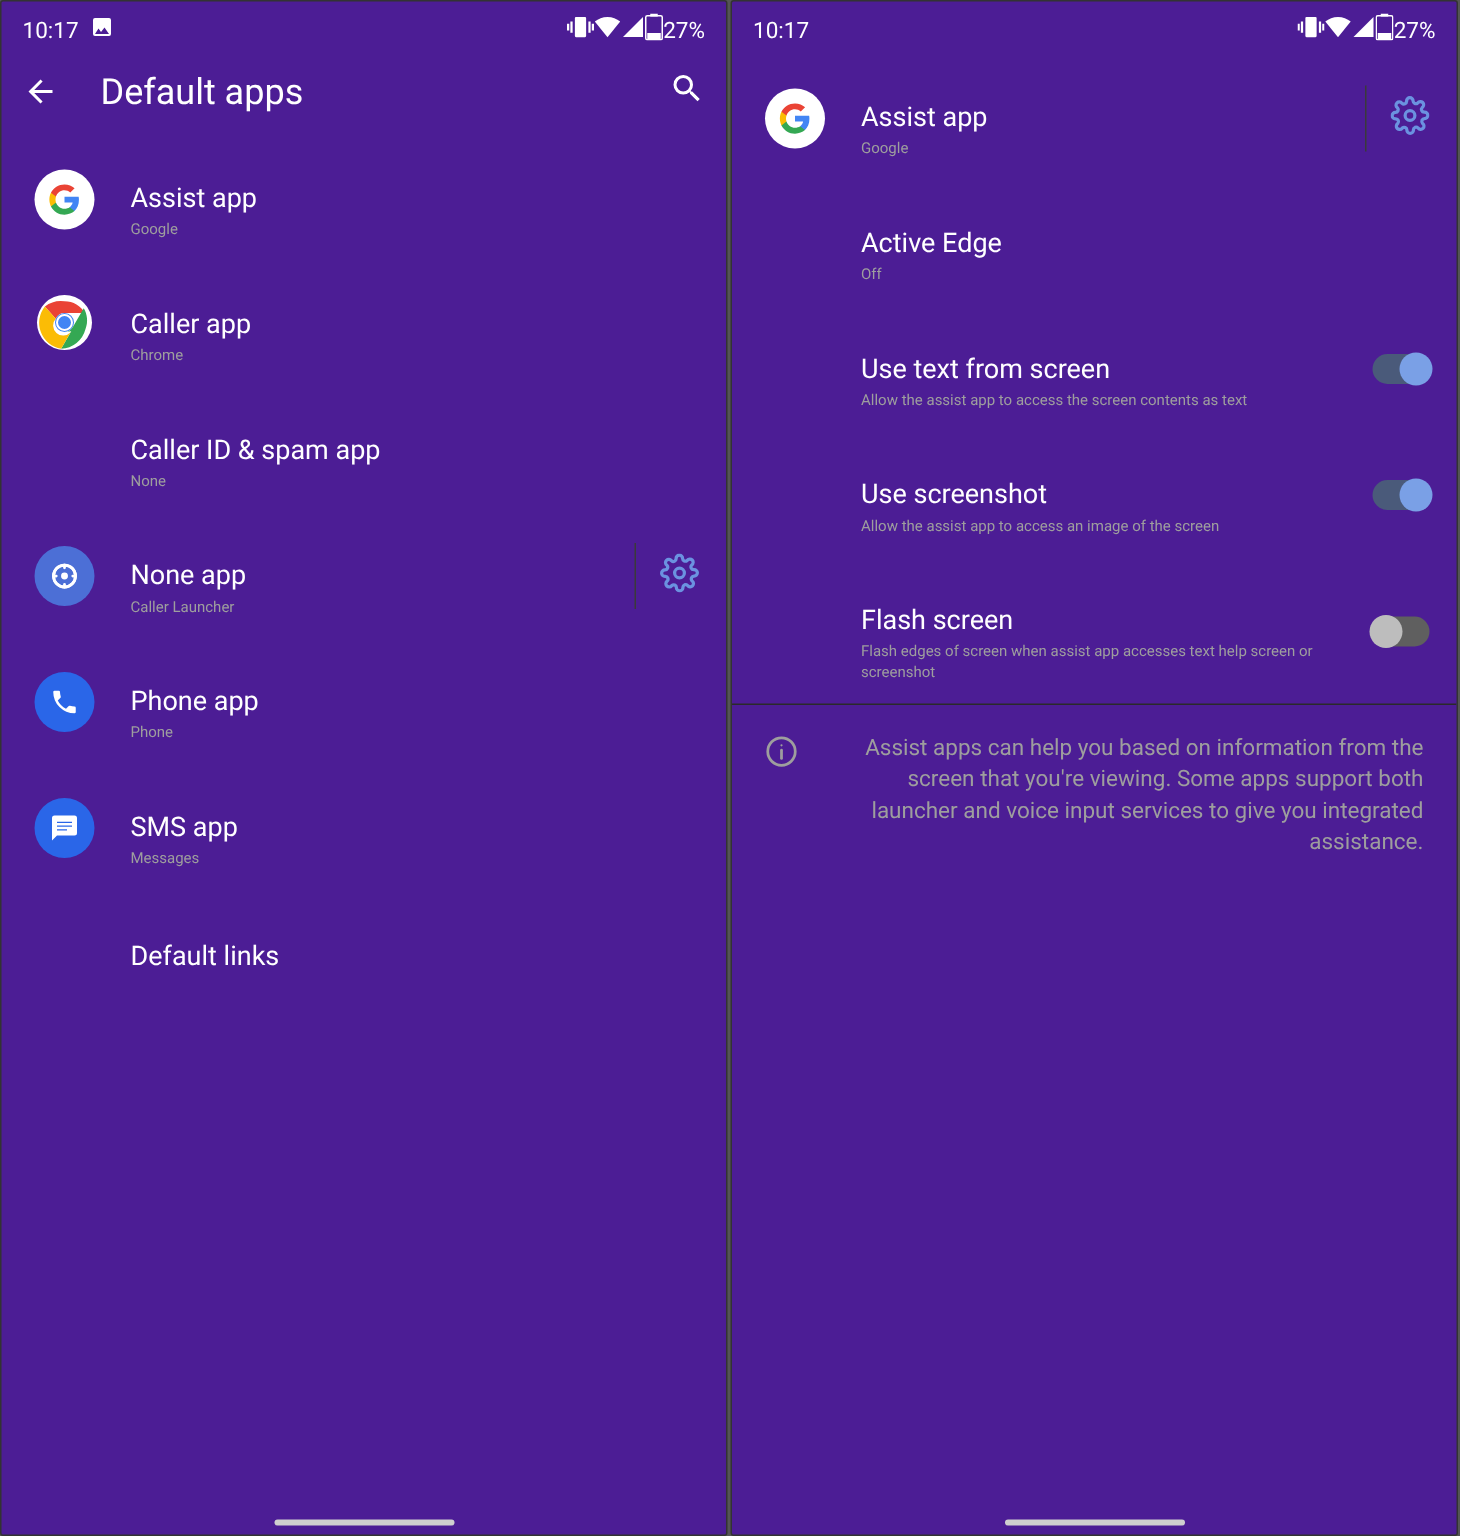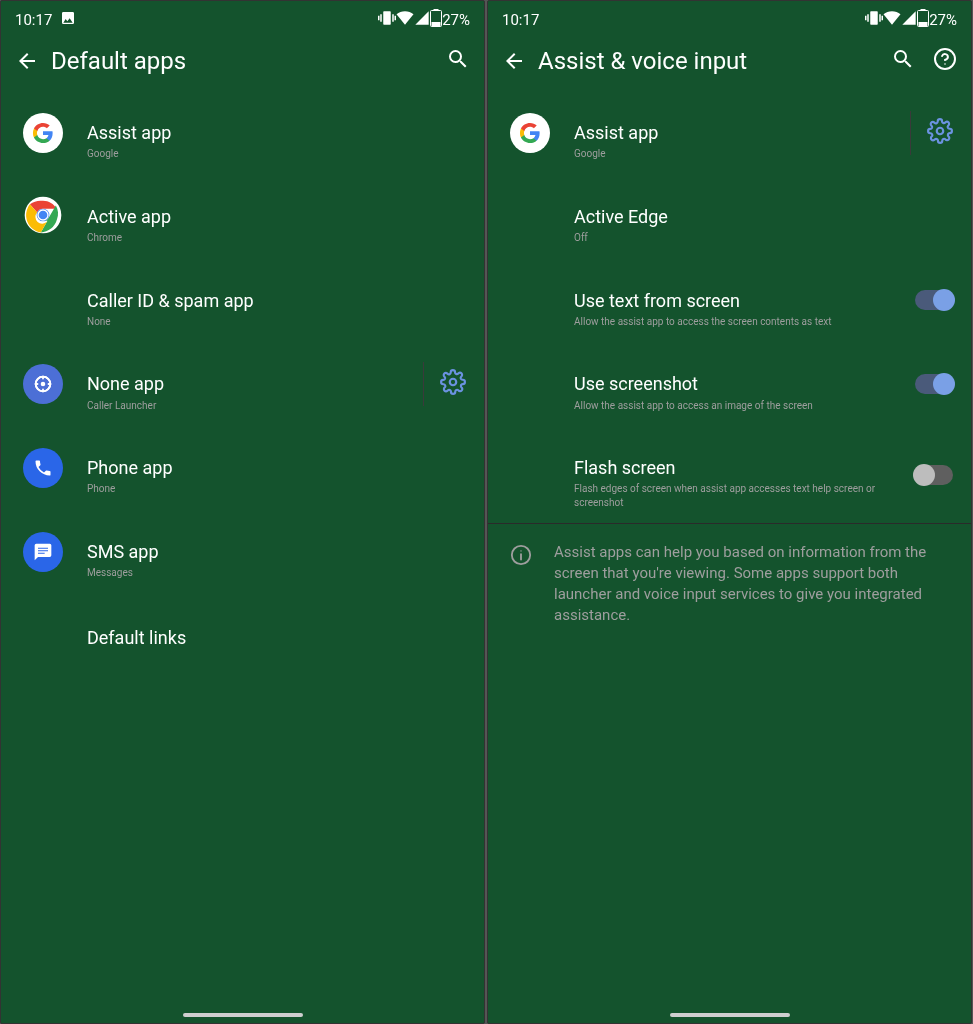--- a/index.html
+++ b/index.html
@@ -5,21 +5,21 @@
   * { box-sizing: border-box; margin: 0; padding: 0; }
   body {
     background: #555;
     font-family: Roboto, "Segoe UI", Arial, sans-serif;
     width: 973px;
     height: 1024px;
     display: flex;
     gap: 2px;
   }
   .phone {
-    background: #14532d;
+    background: #4c1d95;
     width: 485px;
     height: 1024px;
     color: #fff;
     position: relative;
     overflow: hidden;
     border-radius: 2px;
     border: 1px solid #333;
     flex-shrink: 0;
   }
   .status-bar {
@@ -29,21 +29,21 @@
     padding: 8px 14px 6px 14px;
     font-size: 15px;
     height: 36px;
   }
   .status-left { display: flex; align-items: center; gap: 8px; }
   .status-right { display: flex; align-items: center; gap: 0; }
   .app-bar {
     display: flex;
     align-items: center;
     padding: 10px 14px 16px 14px;
-    gap: 10px;
+    gap: 26px;
   }
   .back-arrow { width: 26px; display:flex; align-items:center; }
   .app-title { font-size: 24px; font-weight: 400; flex:1; }
   .app-actions { display:flex; gap: 18px; }
   .row {
     display: flex;
     align-items: center;
     padding: 14px 18px 14px 22px;
     gap: 24px;
     min-height: 72px;
@@ -72,20 +72,21 @@
     content:""; position:absolute; width:22px; height:22px; border-radius:50%;
     top:-1px;
   }
   .switch.on { background:#4a5a7a; }
   .switch.on::after { background:#7aa0e6; right:-2px; }
   .switch.off::after { background:#bdbdbd; left:-2px; }
   .info-block {
     border-top:1px solid #2a2a2a;
     display:flex; gap:22px;
     padding: 18px 22px 18px 22px;
+    text-align: right;
   }
   .info-block .icon-slot { width:26px; display:flex; justify-content:center; padding-top:2px;}
   .info-text { font-size:15px; color:#9e9e9e; line-height:1.4; }
   .nav-indicator {
     position:absolute; bottom:6px; left:50%; transform:translateX(-50%);
     width:120px; height:4px; border-radius:2px; background:#cfcfcf;
   }
   .circle-icon {
     width:40px; height:40px; border-radius:50%;
     display:flex; align-items:center; justify-content:center;
@@ -175,21 +176,21 @@
             <path fill="#EA4335" d="M24 7c7 0 13.1 3.8 16.4 9.4H24a7.6 7.6 0 0 0-7 4.6L8.3 11.2A21 21 0 0 1 24 7z"></path>
             <path fill="#4285F4" d="M24 16.4a7.6 7.6 0 1 1 0 15.2 7.6 7.6 0 0 1 0-15.2z"></path>
             <path fill="#34A853" d="M24 31.6c2.9 0 5.4-1.6 6.7-4l8.7-15c2.9 4.9 3.6 11 1.4 16.6A21 21 0 0 1 21.3 45l8.1-14"></path>
             <path fill="#FBBC05" d="M17 21 8.3 11.2A21 21 0 0 0 21.3 45l7.6-13.2A7.6 7.6 0 0 1 17 21z"></path>
             <circle cx="24" cy="24" r="6" fill="#4285F4"></circle>
             <circle cx="24" cy="24" r="6" fill="none" stroke="#fff" stroke-width="1.6"></circle>
           </svg>
       </div>
     </div>
     <div class="text-col">
-      <div class="title">Active app</div>
+      <div class="title">Caller app</div>
       <div class="sub">Chrome</div>
     </div>
   </div>
 
   <div class="row">
     <div class="icon-slot"></div>
     <div class="text-col">
       <div class="title">Caller ID &amp; spam app</div>
       <div class="sub">None</div>
     </div>
@@ -290,42 +291,20 @@
         <svg width="12" height="18" viewBox="0 0 12 18" fill="none">
             <rect x="0.5" y="1.5" width="11" height="16" rx="1" stroke="#fff"></rect>
             <rect x="3.5" y="0" width="5" height="2" fill="#fff"></rect>
             <rect x="1.5" y="13" width="9" height="4" fill="#fff"></rect>
           </svg>
       </span>
       <span>27%</span>
     </div>
   </div>
 
-  <div class="app-bar">
-    <span class="back-arrow">
-      <svg width="24" height="24" viewBox="0 0 24 24" fill="#fff">
-          <path d="M20 11H7.83l5.59-5.59L12 4l-8 8 8 8 1.41-1.41L7.83 13H20v-2z"></path>
-        </svg>
-    </span>
-    <span class="app-title">Assist &amp; voice input</span>
-    <div class="app-actions">
-      <span>
-        <svg width="24" height="24" viewBox="0 0 24 24" fill="#fff">
-            <path d="M15.5 14h-.79l-.28-.27A6.471 6.471 0 0 0 16 9.5 6.5 6.5 0 1 0 9.5 16a6.47 6.47 0 0 0 4.23-1.57l.27.28v.79l5 5L20.5 19l-5-5zM9.5 14A4.5 4.5 0 1 1 14 9.5 4.5 4.5 0 0 1 9.5 14z"></path>
-          </svg>
-      </span>
-      <span>
-        <svg width="24" height="24" viewBox="0 0 24 24" fill="none" stroke="#fff" stroke-width="2">
-            <circle cx="12" cy="12" r="10"></circle>
-            <path d="M9.1 9a3 3 0 0 1 5.8 1c0 2-3 3-3 3" stroke-linecap="round"></path>
-            <circle cx="12" cy="17" r="0.8" fill="#fff" stroke="none"></circle>
-          </svg>
-      </span>
-    </div>
-  </div>
 
   <div class="row">
     <div class="icon-slot">
       <div class="circle-icon" style="background:#fff">
         <svg width="22" height="22" viewBox="0 0 48 48">
             <path fill="#4285F4" d="M45 24.5c0-1.6-.1-3.1-.4-4.5H24v8.5h11.8c-.5 2.8-2 5.1-4.3 6.7v5.6h7c4.1-3.8 6.5-9.4 6.5-16.3z"></path>
             <path fill="#34A853" d="M24 46c5.9 0 10.8-2 14.5-5.2l-7-5.6c-2 1.4-4.6 2.2-7.5 2.2-5.8 0-10.7-3.9-12.4-9.1H4.3v5.7C7.9 41 15.4 46 24 46z"></path>
             <path fill="#FBBC05" d="M11.6 28.3c-.5-1.4-.7-2.8-.7-4.3s.3-2.9.7-4.3v-5.7H4.3C2.8 17 2 20.4 2 24s.8 7 2.3 10l7.3-5.7z"></path>
             <path fill="#EA4335" d="M24 10.6c3.2 0 6.1 1.1 8.4 3.3l6.3-6.3C34.8 3.9 29.9 2 24 2 15.4 2 7.9 7 4.3 14l7.3 5.7C13.3 14.5 18.2 10.6 24 10.6z"></path>
           </svg>

